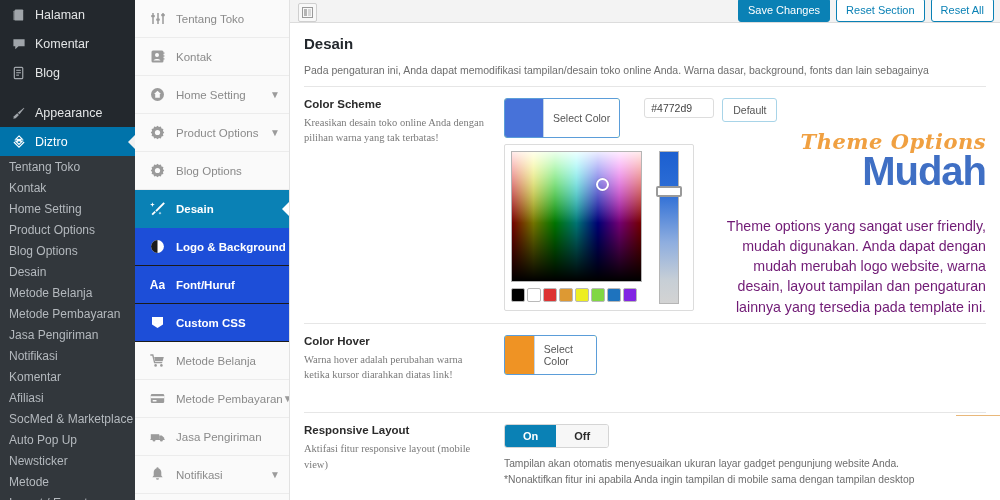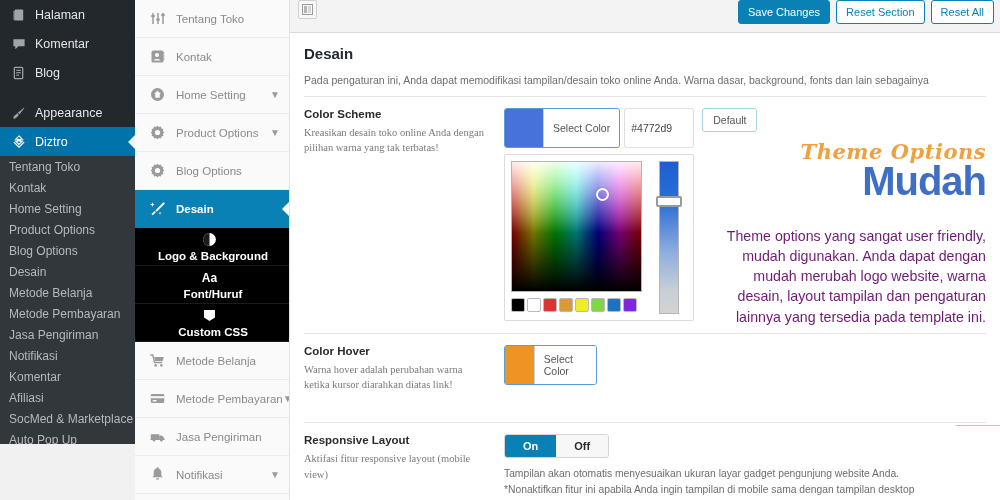--- a/index.html
+++ b/index.html
@@ -6,21 +6,21 @@
   html, body {
     width: 1000px; height: 500px;
     overflow: hidden;
     font-family: "Liberation Sans", sans-serif;
     background: #f1f1f1;
   }
   #app { display: flex; width: 1000px; height: 500px; position: relative; }
 
   
   .wp-sidebar {
-    width: 135px; flex: 0 0 135px; height: 444px;
+    width: 135px; flex: 0 0 135px; height: 500px;
     background: #23282d; color: #eee;
     position: relative; overflow: hidden;
   }
   .wp-item {
     display: flex; align-items: center;
     height: 29px; padding: 0 0 0 9px;
     font-size: 12.5px; color: #e3e5e6;
     position: relative;
   }
   .wp-item .wp-ico {
@@ -76,35 +76,34 @@
     border-bottom-color: #0a81b5;
   }
   .rx-item.active .rx-ico { color: #fff; }
   .rx-item.active::after {
     content: ""; position: absolute; right: -1px; top: 50%;
     transform: translateY(-50%);
     border-style: solid; border-width: 8px 8px 8px 0;
     border-color: transparent #fff transparent transparent;
   }
   .rx-item.dark {
-    background: #000000; color: #fff; font-weight: bold;
+    background: #1d4ed8; color: #fff; font-weight: bold;
     border-bottom-color: #1b1b1b;
-    flex-direction: column;
   }
   .rx-item.dark .rx-ico { color: #fff; }
 
   
   .main {
     flex: 1 1 auto; height: 500px; background: #fff;
     position: relative; overflow: hidden;
   }
   .topbar {
-    height: 33px; background: #f3f3f3;
+    height: 23px; background: #f3f3f3;
     border-bottom: 1px solid #dcdcdc;
-    display: flex; align-items: flex-start; padding: 0 6px;
+    display: flex; align-items: flex-end; padding: 0 6px;
   }
   .grid-icon {
     width: 19px; height: 19px; border: 1px solid #cfcfcf;
     background: #f8f8f8; border-radius: 2px;
     display: flex; align-items: center; justify-content: center;
     margin-left: 2px;
   }
   .grid-icon svg { display:block; }
   .topbar-spacer { flex: 1 1 auto; }
   .btn {
@@ -138,21 +137,21 @@
     border: 1px solid #5b9dd9; border-radius: 3px; overflow: hidden;
     height: 40px; background: #bef264;
   }
   .cp-swatch { width: 38px; }
   .cp-label {
     font-size: 10.5px; color: #555; padding: 0 9px;
     display: flex; align-items: center; background: #fff;
     border-left: 1px solid #bfd4e8;
   }
   .cp-text {
-    width: 70px; height: 40px; margin-left: 4px;
+    width: 70px; height: 20px; margin-left: 24px;
     border: 1px solid #ddd; border-radius: 3px;
     font-size: 10.5px; color: #444; padding: 0 6px;
     font-family: "Liberation Sans", sans-serif;
   }
   .cp-default {
     height: 24px; margin-left: 8px; padding: 0 10px;
     border: 1px solid #a8d4e8; border-radius: 3px; background: #fff;
     color: #555; font-size: 10.5px; cursor: pointer;
     font-family: "Liberation Sans", sans-serif;
   }

